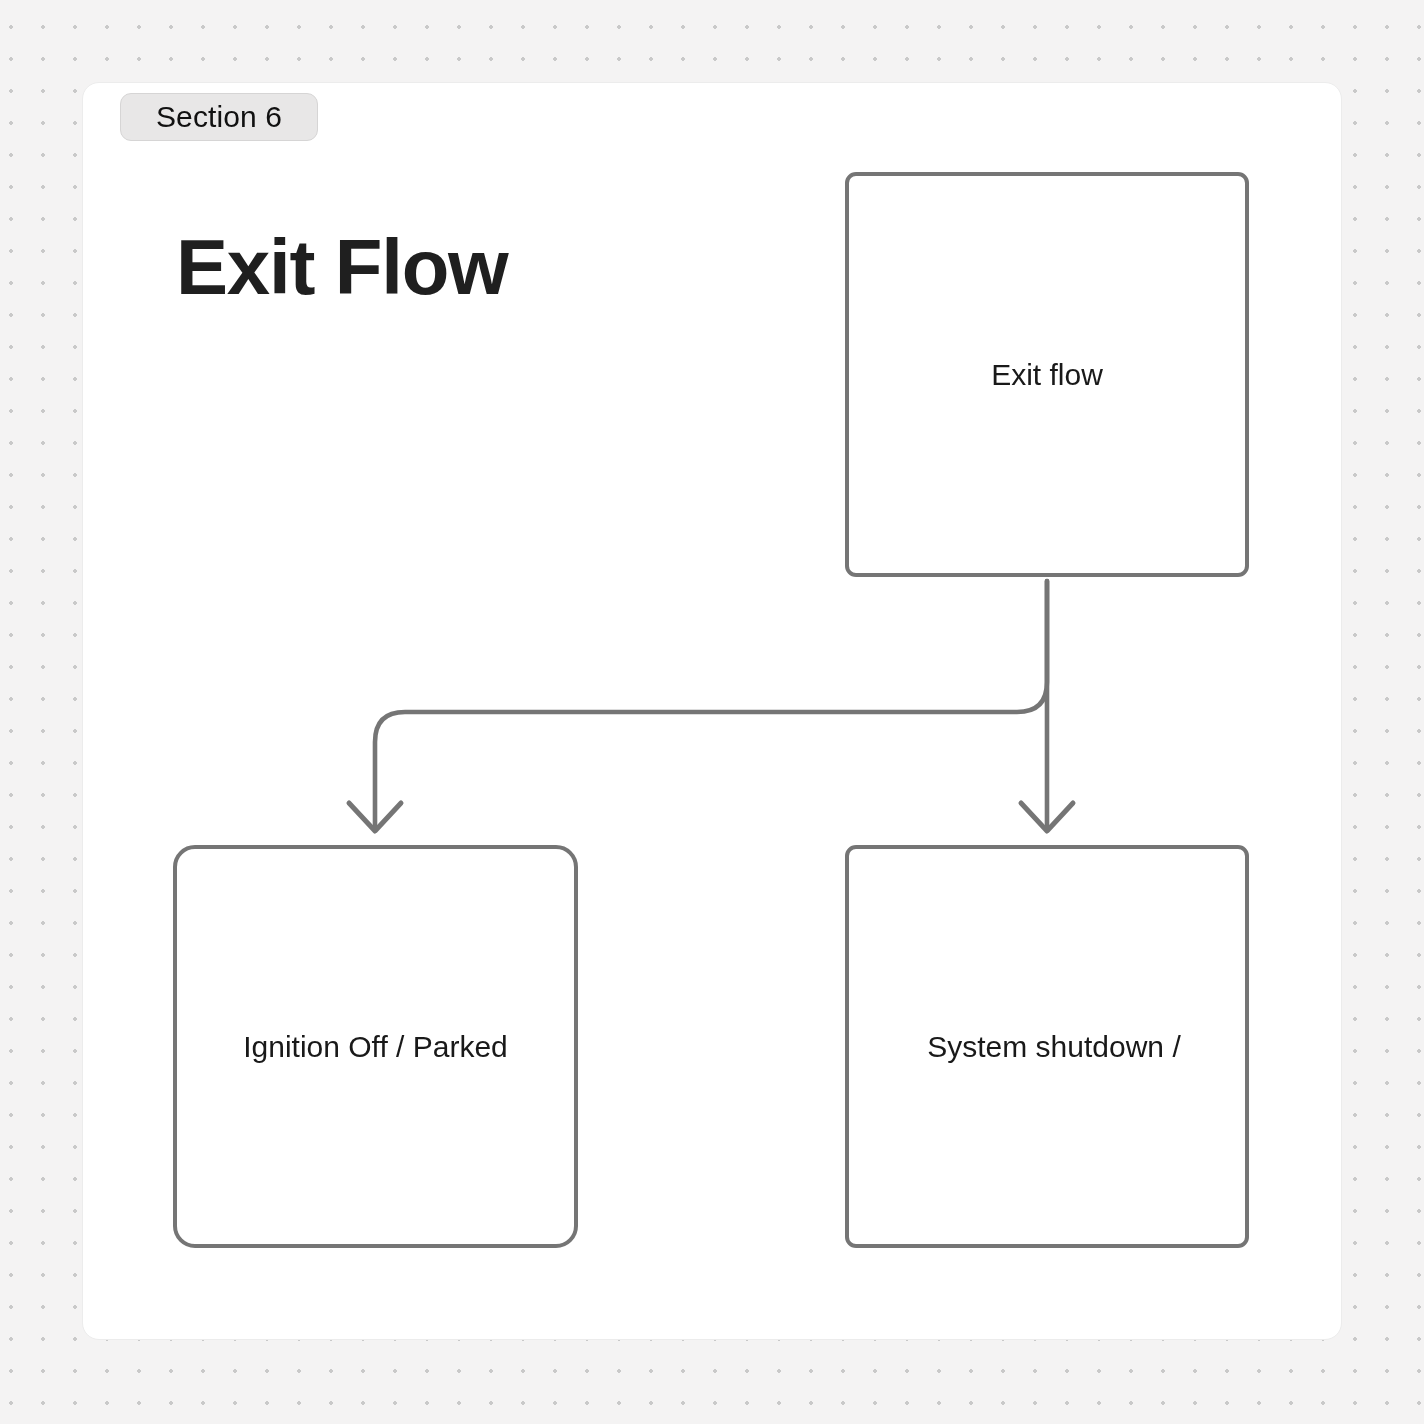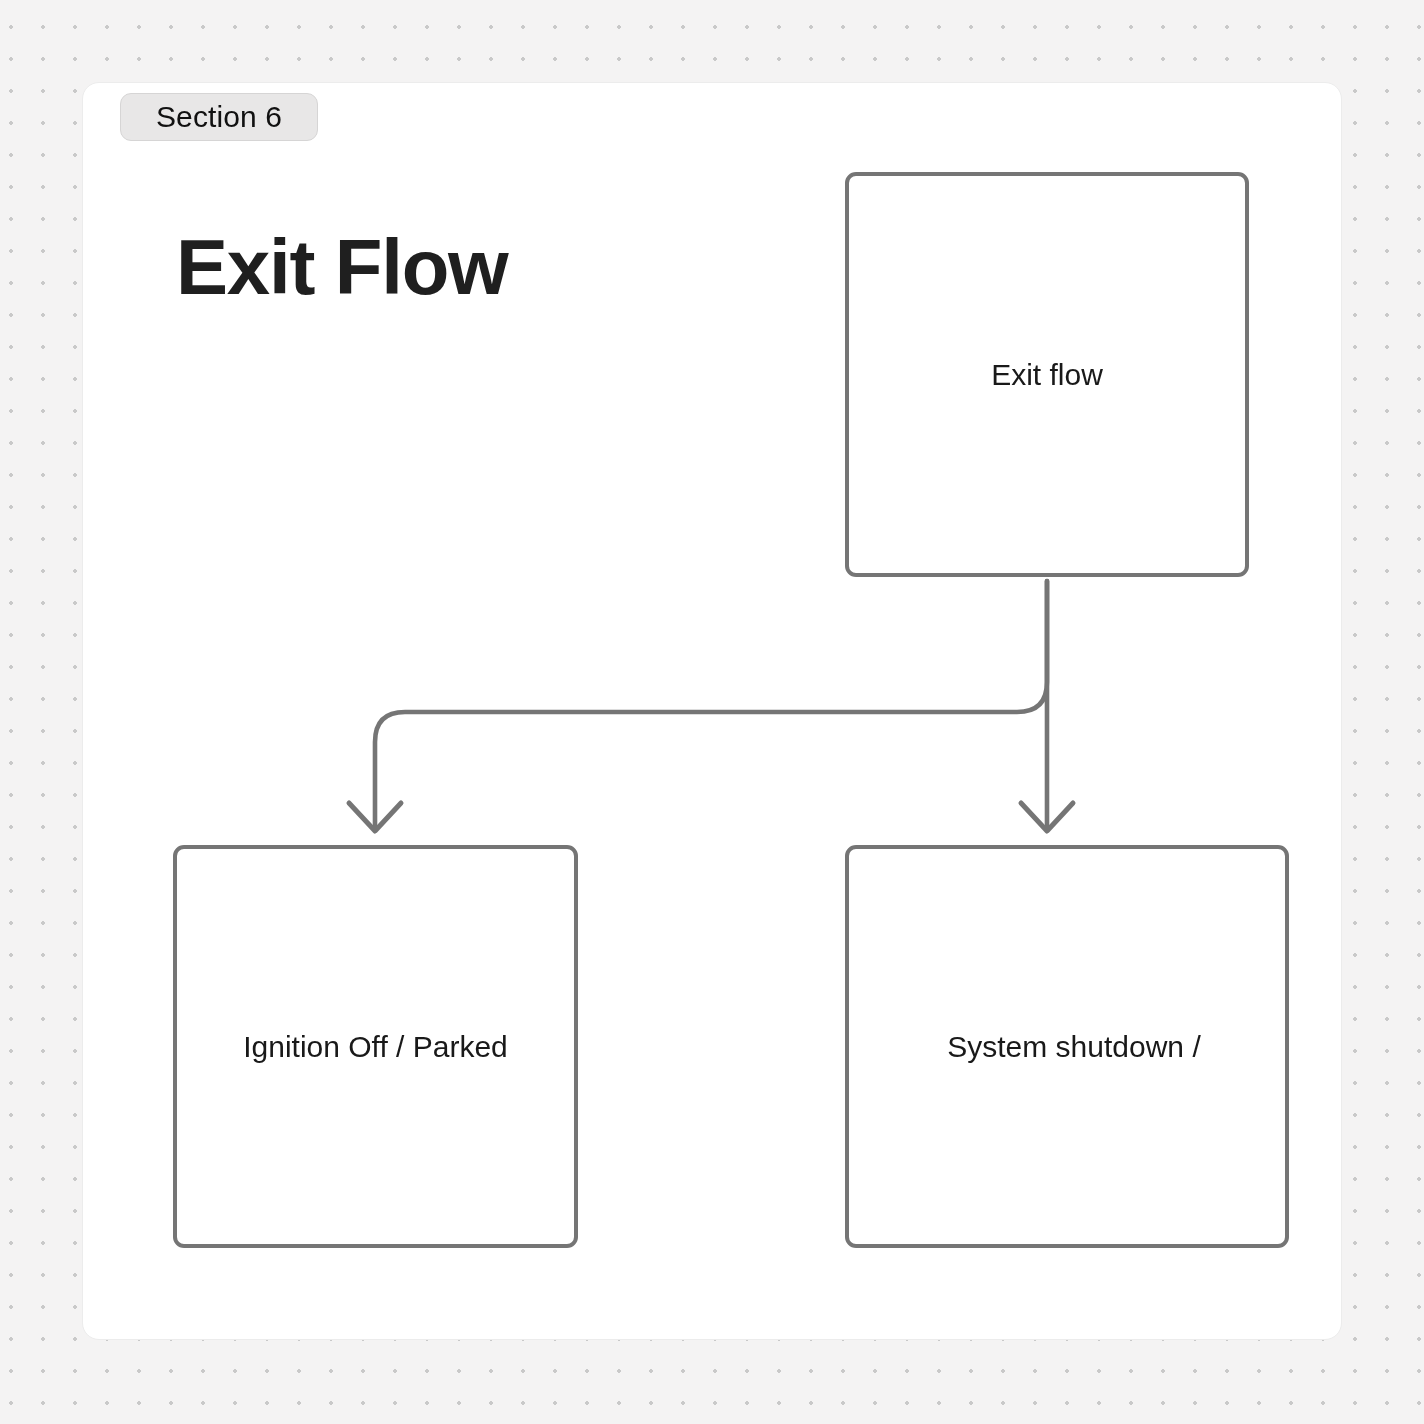--- a/index.html
+++ b/index.html
@@ -98,25 +98,26 @@
     left: 845px;
     top: 172px;
     width: 404px;
     height: 405px;
   }
   #node-ignition-off {
     left: 173px;
     top: 845px;
     width: 405px;
     height: 403px;
+    border-radius: 22px;
   }
   #node-system-shutdown {
     left: 845px;
     top: 845px;
-    width: 444px;
+    width: 404px;
     height: 403px;
     padding-left: 32px;
   }
 </style>
 </head>
 <body>
 
 <div id="section-card"></div>
 
 <div id="section-badge">

